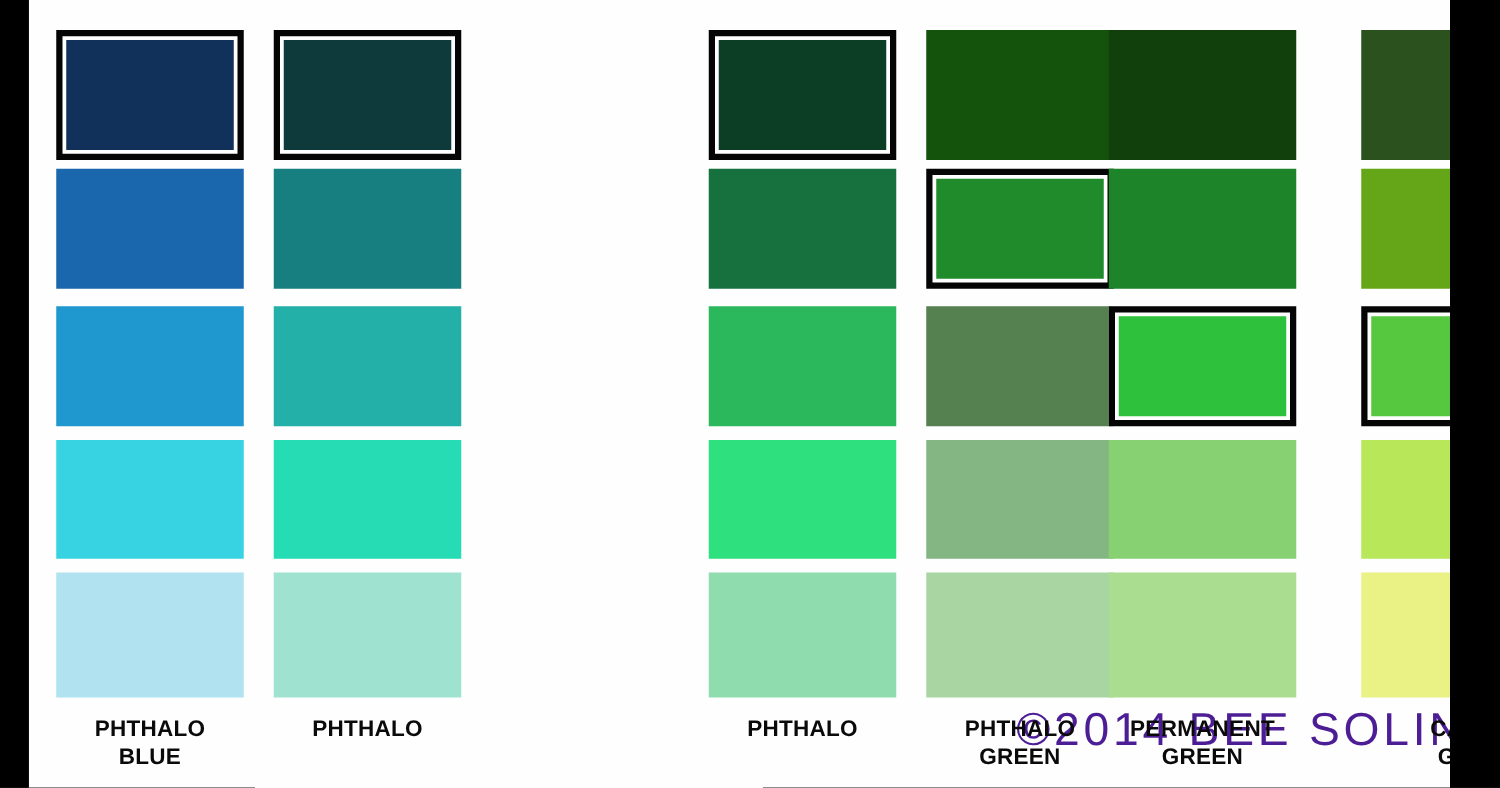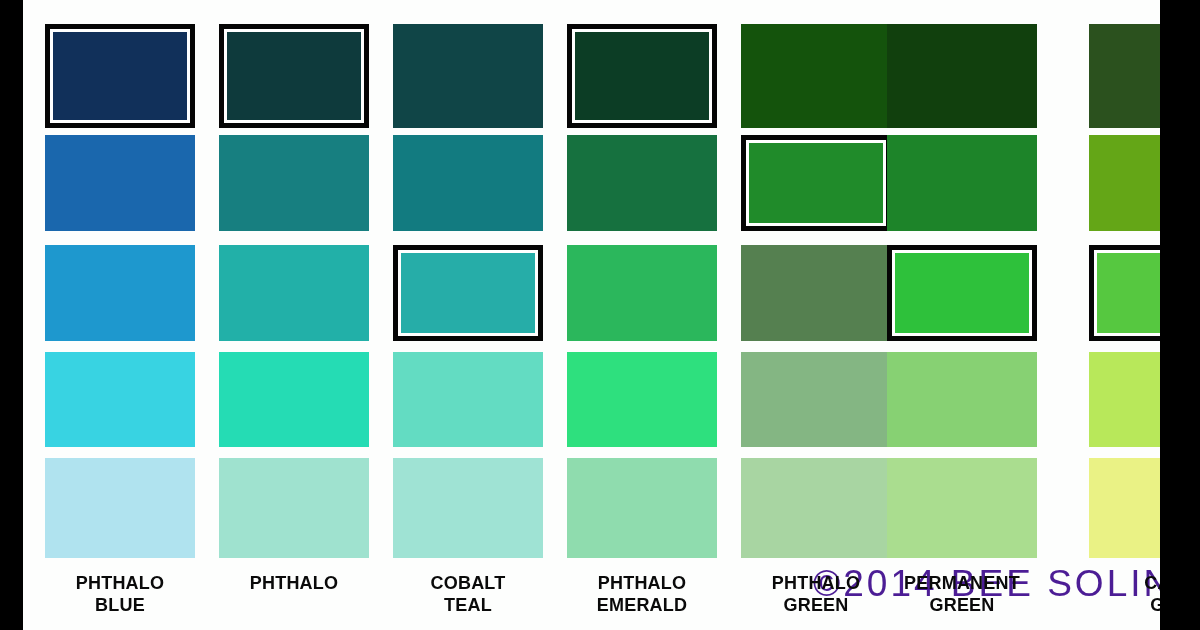--- a/index.html
+++ b/index.html
@@ -155,55 +155,37 @@
             <div class="fill" style="background: rgb(34, 176, 168);"></div>
           </div>
           <div class="swatch" style="top: 352px; height: 95px;">
             <div class="fill" style="background: rgb(37, 220, 180);"></div>
           </div>
           <div class="swatch" style="top: 458px; height: 100px;">
             <div class="fill" style="background: rgb(159, 226, 207);"></div>
           </div>
           <div class="label"><span>PHTHALO</span></div>
         </div>
-        <div class="column" style="left: 370px;">
-          <div class="swatch" style="top: 24px; height: 104px;">
-            <div class="fill" style="background: rgb(16, 69, 71);"></div>
-          </div>
-          <div class="swatch" style="top: 135px; height: 96px;">
-            <div class="fill" style="background: rgb(18, 123, 128);"></div>
-          </div>
-          <div class="swatch selected" style="top: 245px; height: 96px;">
-            <div class="fill" style="background: rgb(38, 173, 168);"></div>
-          </div>
-          <div class="swatch" style="top: 352px; height: 95px;">
-            <div class="fill" style="background: rgb(99, 220, 194);"></div>
-          </div>
-          <div class="swatch" style="top: 458px; height: 100px;">
-            <div class="fill" style="background: rgb(159, 227, 212);"></div>
-          </div>
-          <div class="label"><span>COBALT</span><span class="l2">TEAL</span></div>
-        </div>
         <div class="column" style="left: 544px;">
           <div class="swatch selected" style="top: 24px; height: 104px;">
             <div class="fill" style="background: rgb(12, 61, 37);"></div>
           </div>
           <div class="swatch" style="top: 135px; height: 96px;">
             <div class="fill" style="background: rgb(22, 113, 63);"></div>
           </div>
           <div class="swatch" style="top: 245px; height: 96px;">
             <div class="fill" style="background: rgb(43, 183, 92);"></div>
           </div>
           <div class="swatch" style="top: 352px; height: 95px;">
             <div class="fill" style="background: rgb(46, 224, 126);"></div>
           </div>
           <div class="swatch" style="top: 458px; height: 100px;">
             <div class="fill" style="background: rgb(143, 220, 174);"></div>
           </div>
-          <div class="label"><span>PHTHALO</span><span class="l2">EMERALD</span></div>
+          <div class="label"><span>PHTHALO</span></div>
         </div>
         <div class="column" style="left: 718px;">
           <div class="swatch" style="top: 24px; height: 104px;">
             <div class="fill" style="background: rgb(20, 83, 12);"></div>
           </div>
           <div class="swatch selected" style="top: 135px; height: 96px;">
             <div class="fill" style="background: rgb(32, 139, 42);"></div>
           </div>
           <div class="swatch" style="top: 245px; height: 96px;">
             <div class="fill" style="background: rgb(85, 128, 80);"></div>

